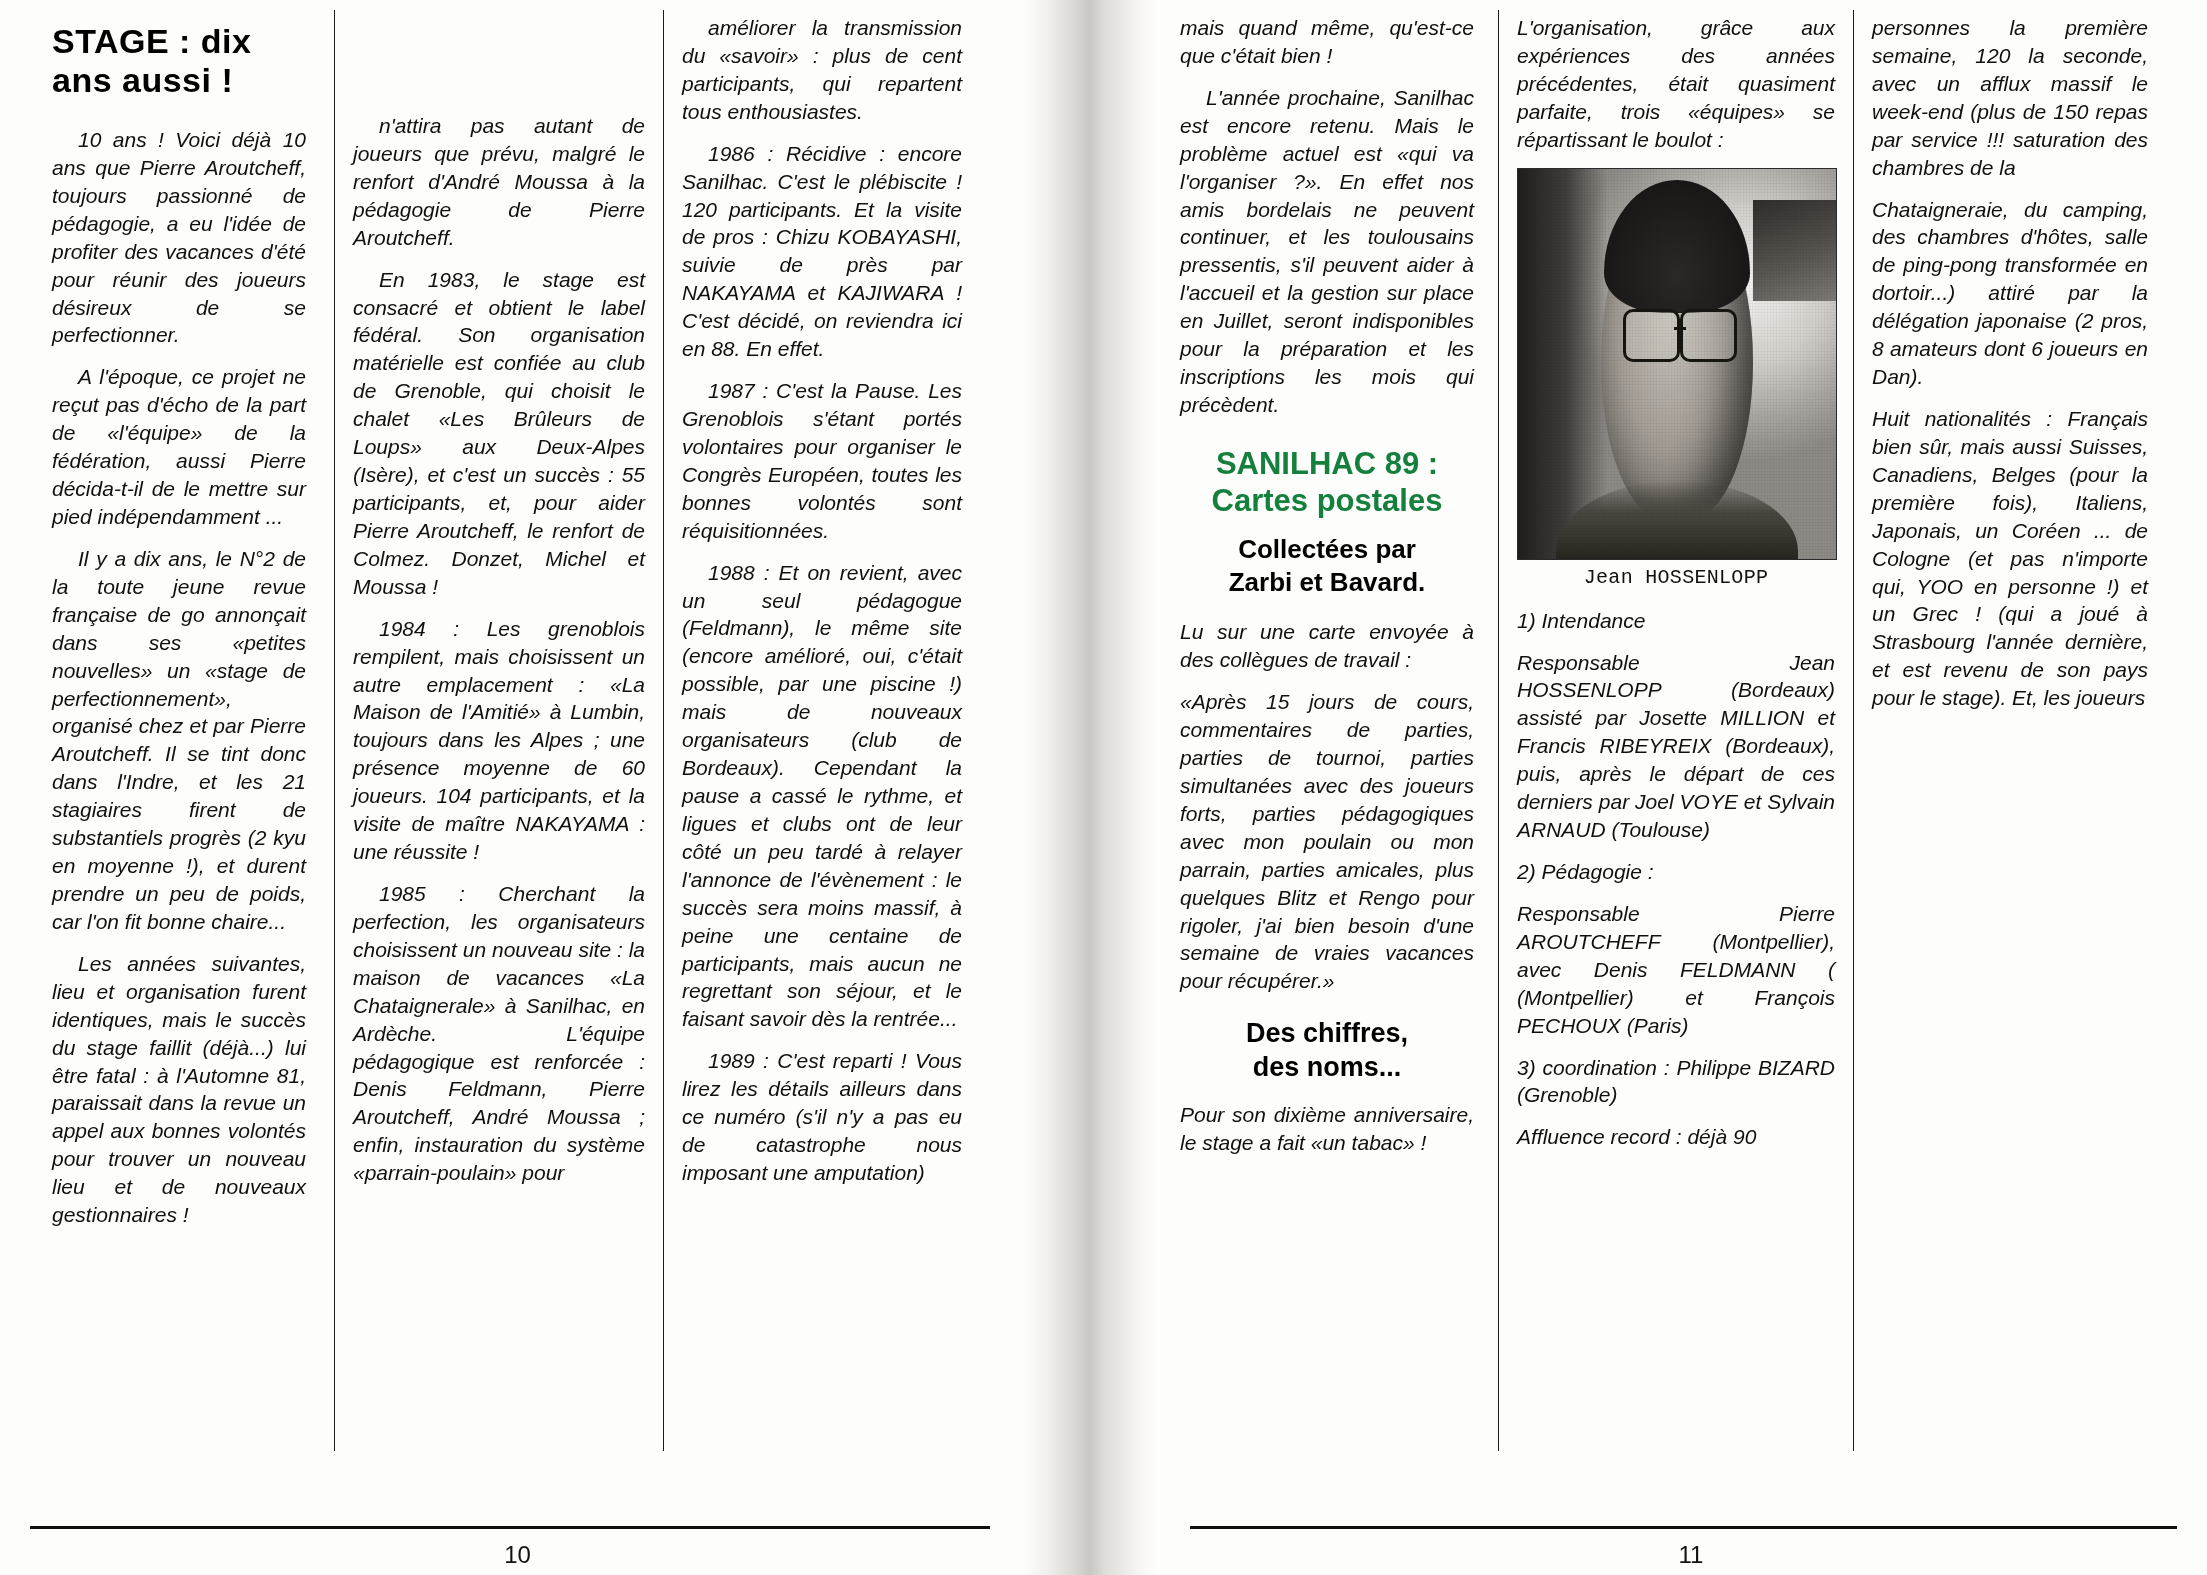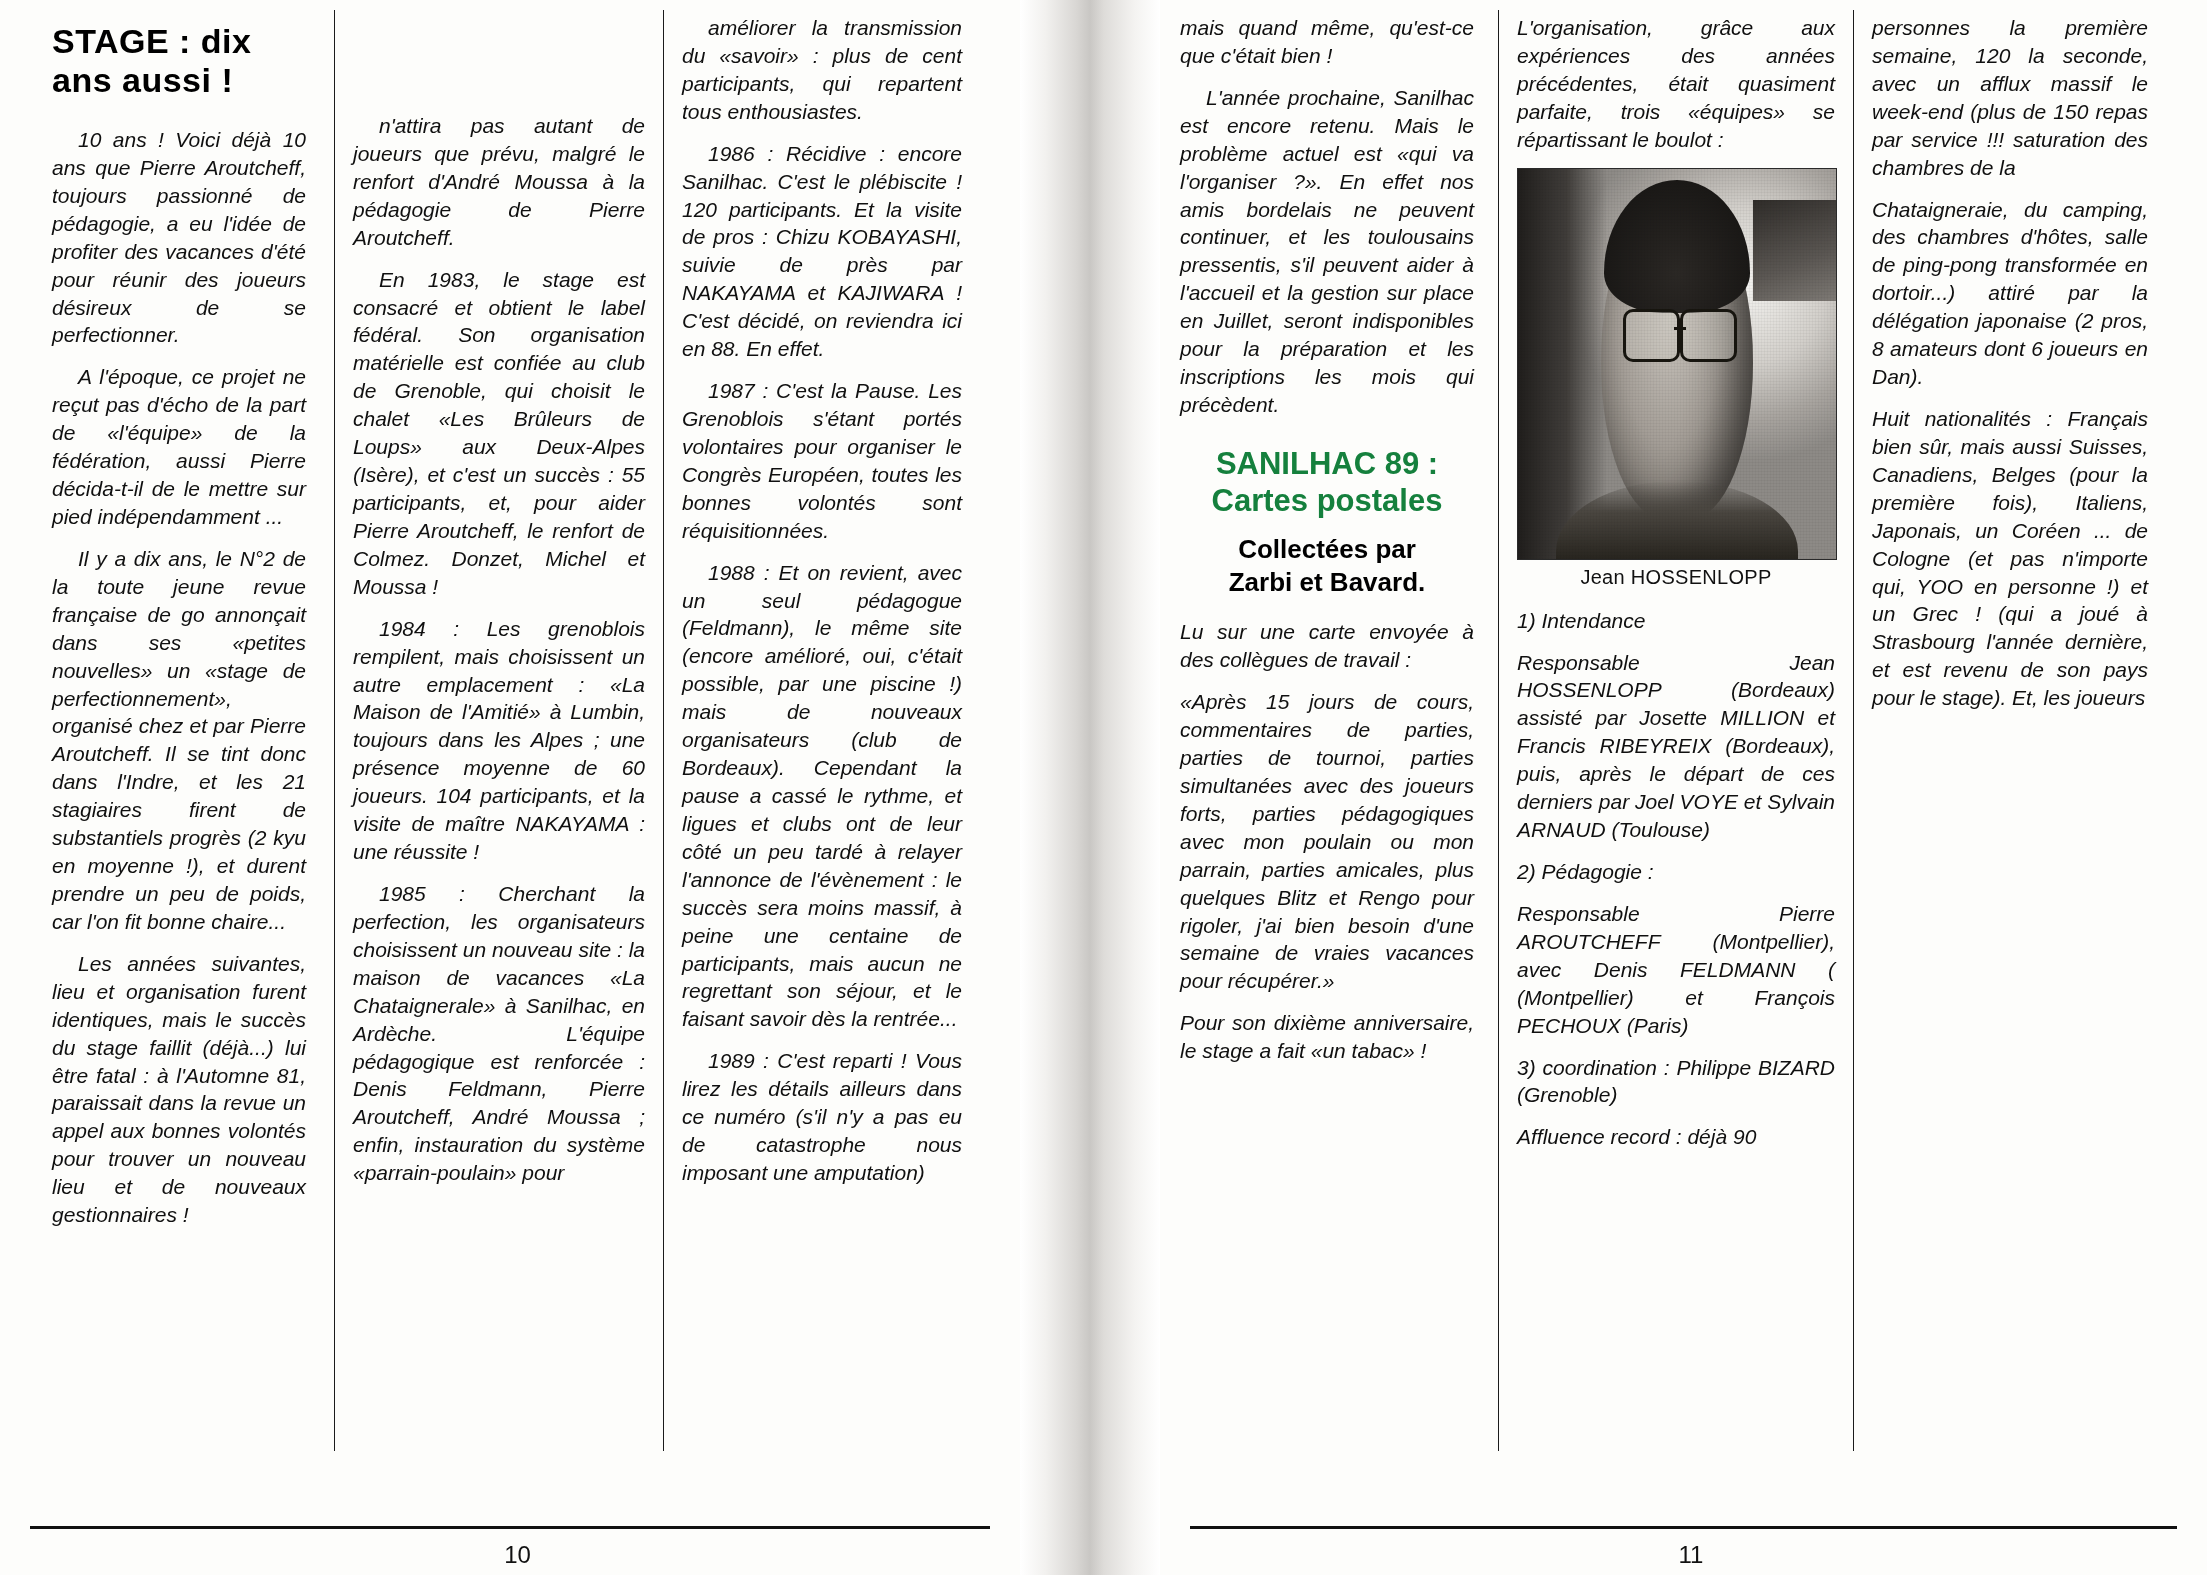--- a/index.html
+++ b/index.html
@@ -231,20 +231,21 @@
       repeating-linear-gradient(90deg, rgba(0,0,0,.03) 0 1px, rgba(255,255,255,0) 1px 3px);
     mix-blend-mode: multiply;
   }
   .caption {
     font-style: normal;
     font-size: 20px;
     text-align: center;
     margin: 6px 0 18px 0;
     color: #111;
     letter-spacing: .3px;
+    font-family: Liberation Mono, monospace;
   }
 </style>
 </head>
 <body>
 
 <div class="scan">
   <div class="spread">
 
     <div class="page page-left">
       <div class="cols">
@@ -297,20 +298,24 @@
             <span>Cartes postales</span>
           </h2>
           <h3 class="subsection">
             <span>Collectées par</span><br>
             <span>Zarbi et Bavard.</span>
           </h3>
 
           <p class="body noind">Lu sur une carte envoyée à des collègues de travail :</p>
           <p class="body noind">«Après 15 jours de cours, commentaires de parties, parties de tournoi, parties simultanées avec des joueurs forts, parties pédagogiques avec mon poulain ou mon parrain, parties amicales, plus quelques Blitz et Rengo pour rigoler, j'ai bien besoin d'une semaine de vraies vacances pour récupérer.»</p>
 
+          <h3 class="subsection2">
+            <span>Des chiffres,</span><br>
+            <span>des noms...</span>
+          </h3>
 
           <p class="body noind">Pour son dixième anniversaire, le stage a fait «un tabac» !</p>
         </div>
 
         <div class="rule"></div>
 
         <div class="col" style="width:318px;">
           <p class="body noind">L'organisation, grâce aux expériences des années précédentes, était quasiment parfaite, trois «équipes» se répartissant le boulot :</p>
 
           <div class="photo-wrap">

